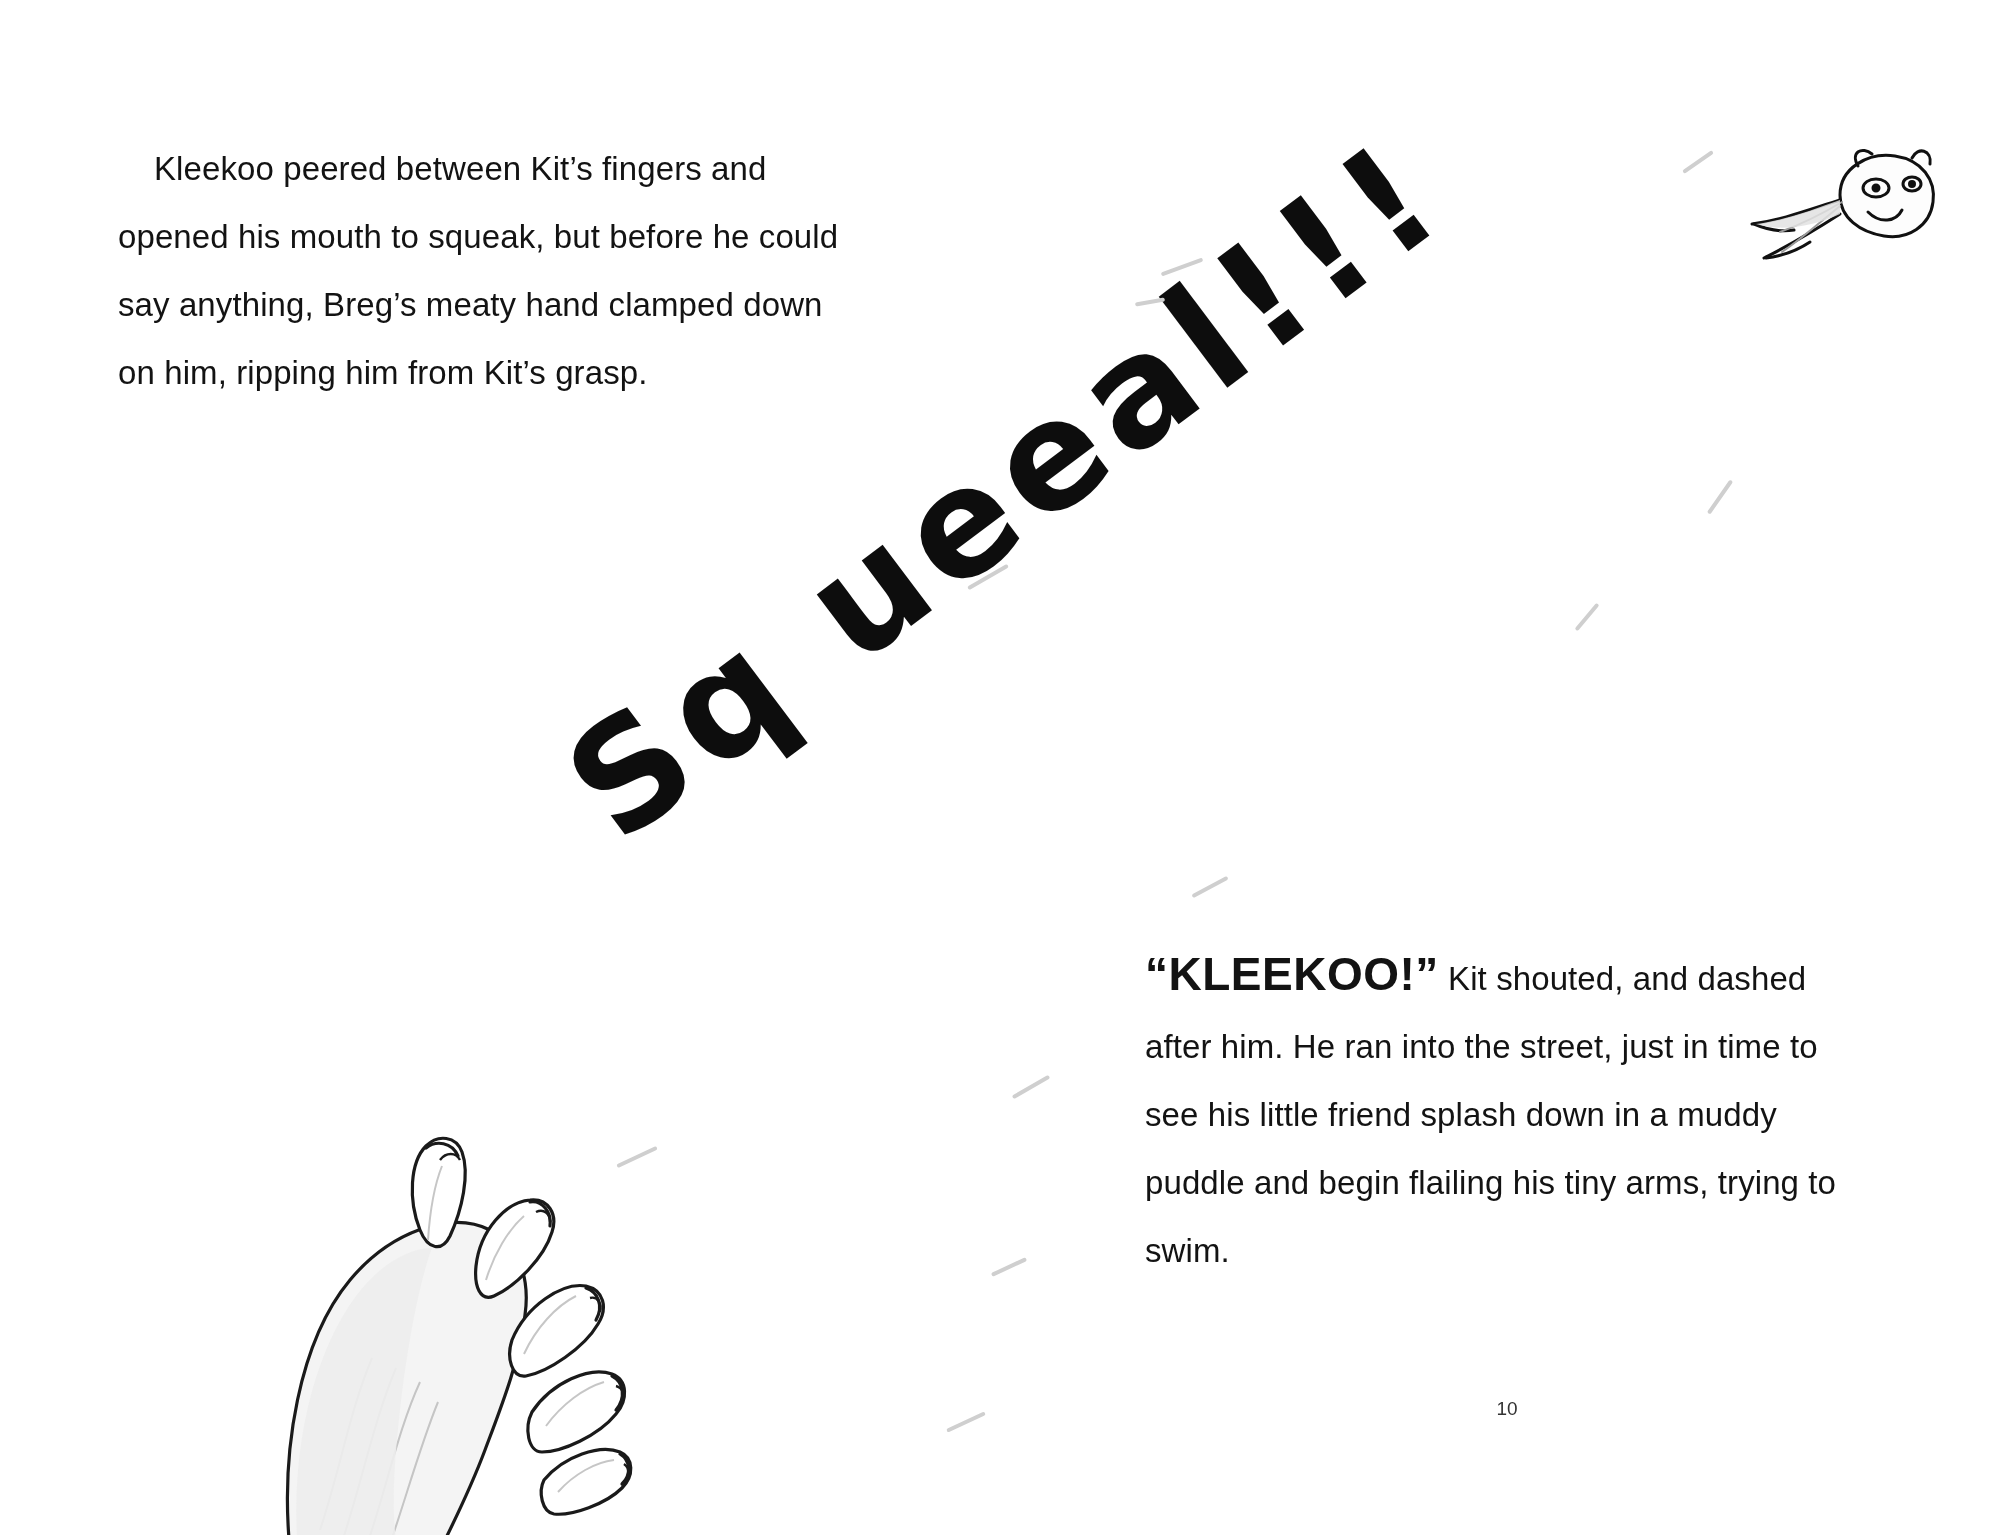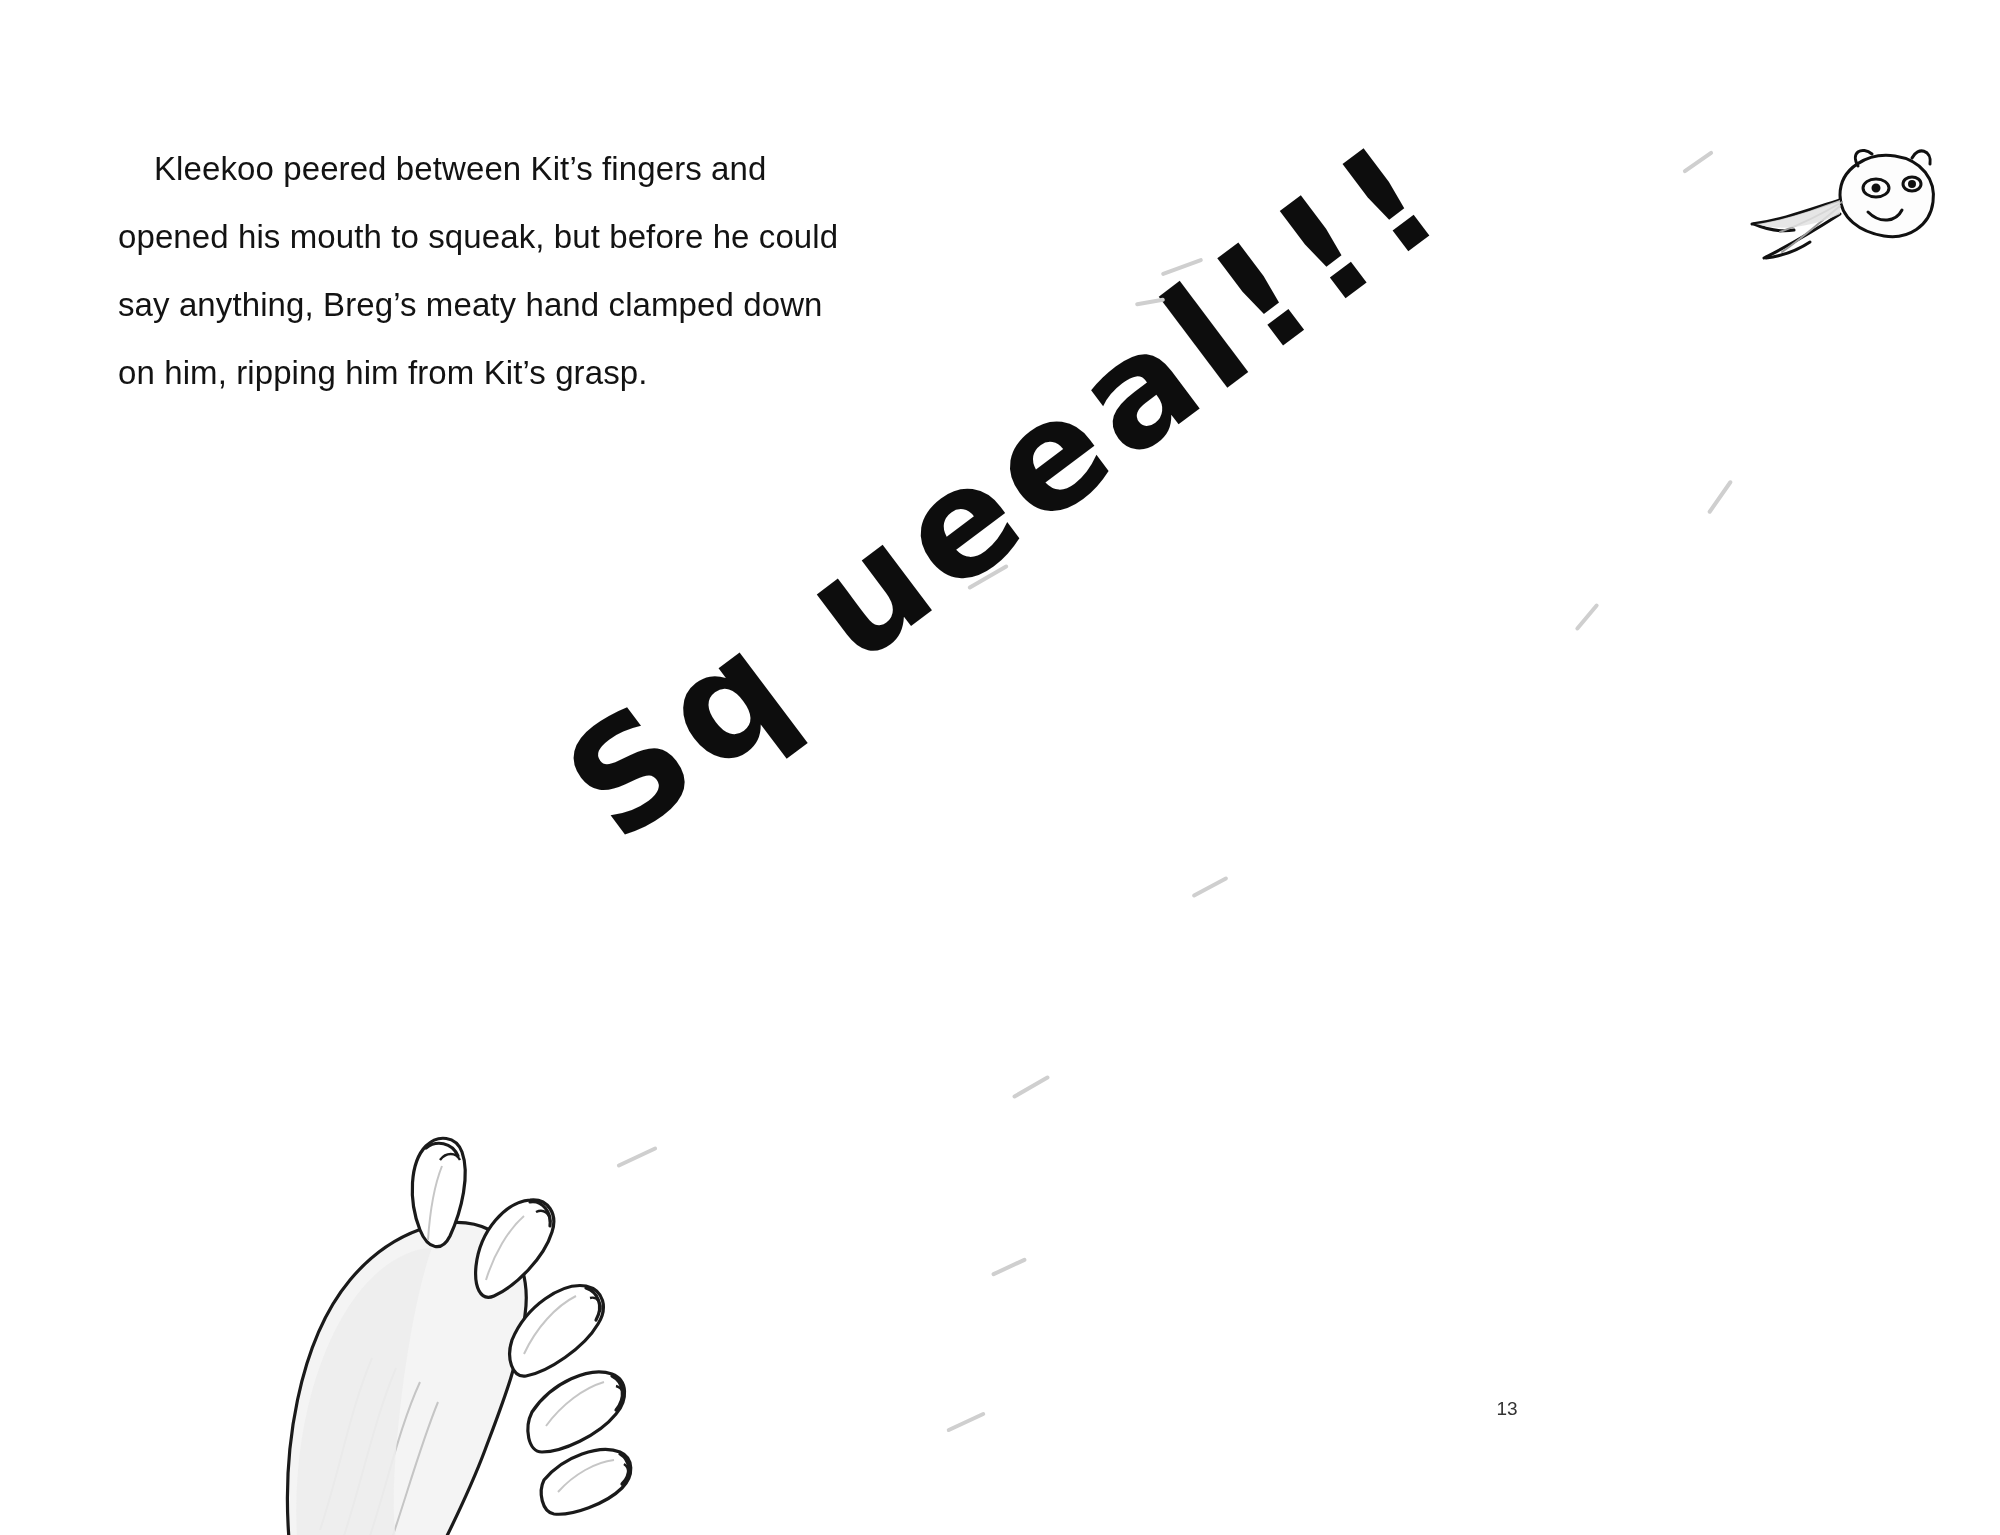--- a/index.html
+++ b/index.html
@@ -129,22 +129,25 @@
 </style>
 </head>
 <body>
 
 <div class="page">
 
   <div class="col col-left">
     <p class="para">Kleekoo peered between Kit’s fingers and opened his mouth to squeak, but before he could say anything, Breg’s meaty hand clamped down on him, ripping him from Kit’s grasp.</p>
   </div>
 
-
-  <div class="page-number">13</div>
+  <div class="col col-right">
+    <p class="para"><span class="shout">“KLEEKOO!”</span><span> Kit shouted, and dashed after him. He ran into the street, just in time to see his little friend splash down in a muddy puddle and begin flailing his tiny arms, trying to swim.</span></p>
+  </div>
+
+  <div class="page-number">10</div>
 
   <div class="art">
 
     <div class="squeal">
       <div class="squeal-text">Sq ueeal!!!</div>
     </div>
 
     <div class="speck" style="left:1160px; top:265px; width:44px; transform:rotate(-20deg);"></div>
     <div class="speck" style="left:1680px; top:160px; width:36px; transform:rotate(-35deg);"></div>
     <div class="speck" style="left:1135px; top:300px; width:30px; transform:rotate(-10deg);"></div>

